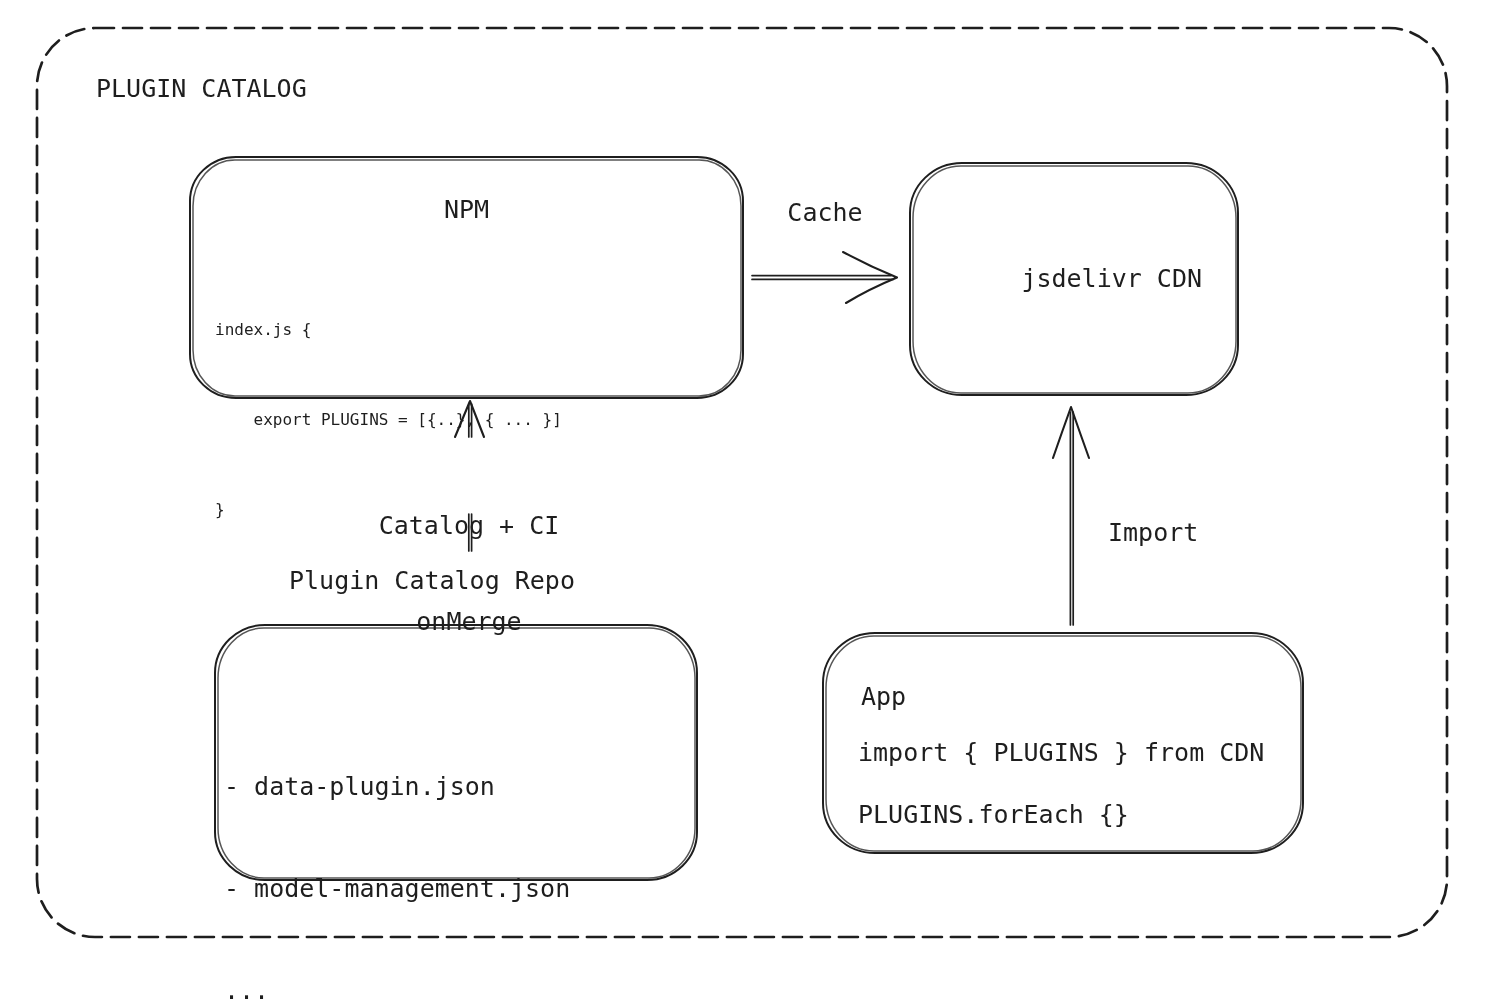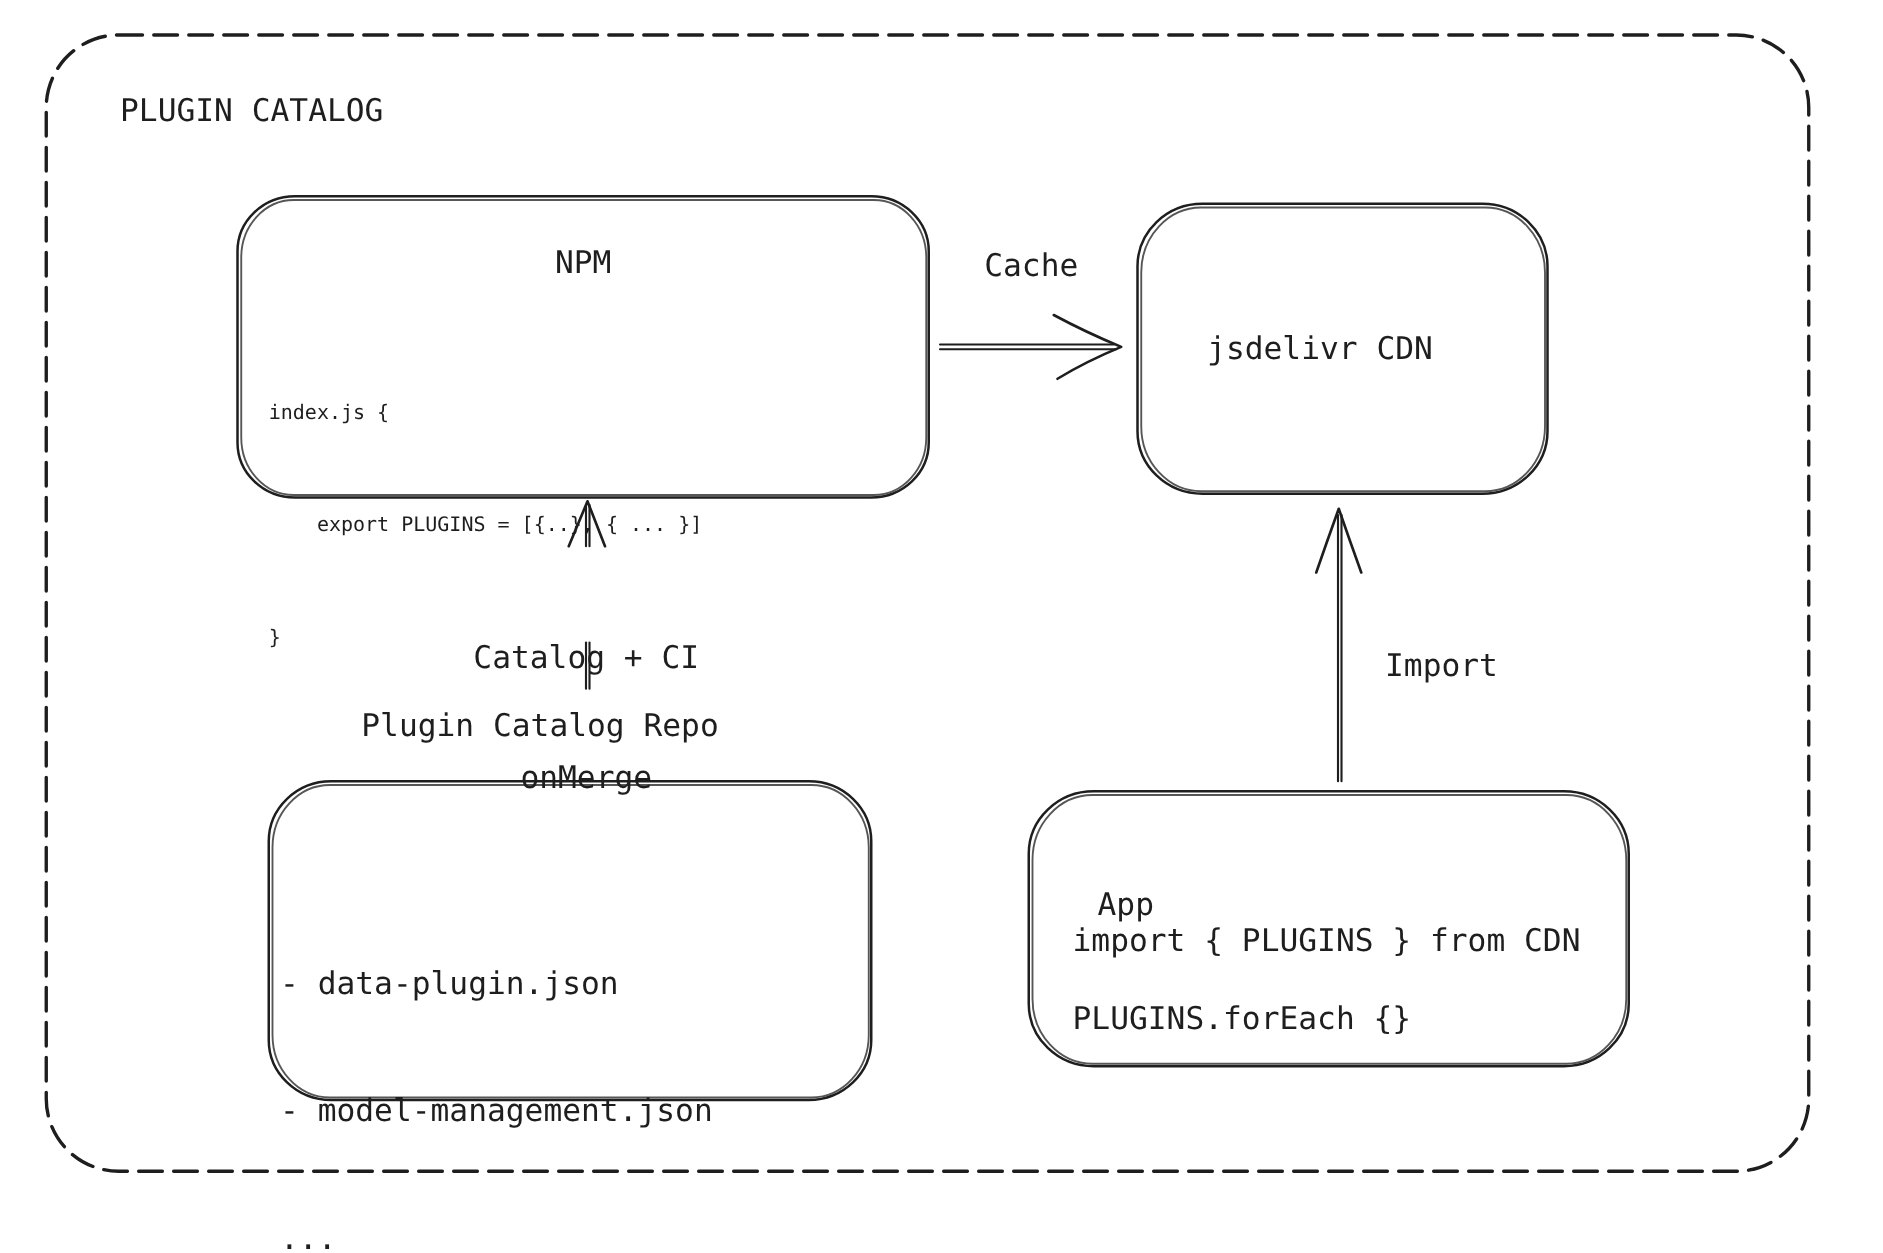--- a/index.html
+++ b/index.html
@@ -34,26 +34,26 @@
     position: absolute;
     font-size: 25px;
     line-height: 31px;
     white-space: pre;
     color: var(--ink);
   }
   .center { text-align: center; }
   .t-frame-title   { left: 96px;  top: 73px; }
   .t-npm-title     { left: 190px; top: 194px; width: 553px; }
   .t-npm-code      { left: 215px; top: 255px; font-size: 16px; line-height: 30px; }
-  .t-cdn-label     { left: 910px; top: 263px; width: 292px; }
+  .t-cdn-label     { left: 910px; top: 263px; width: 292px; text-align: right; }
   .t-cache-label   { left: 752px; top: 197px; width: 146px; text-align: center; }
   .t-build-label   { left: 328px; top: 446px; width: 282px; line-height: 32px; }
   .t-repo-heading  { left: 289px; top: 565px; }
   .t-repo-files    { left: 224px; top: 702px; line-height: 34px; }
-  .t-app-title     { left: 861px; top: 708px; margin-left: 17px; }
+  .t-app-title     { left: 861px; top: 681px; }
   .t-app-line1     { left: 858px; top: 737px; }
   .t-app-line2     { left: 858px; top: 799px; }
   .t-import-label  { left: 1108px; top: 517px; }
 </style>
 </head>
 <body>
 
 <div class="canvas">
 
   <svg class="shapes" viewBox="0 0 1506 1002" aria-hidden="true">

